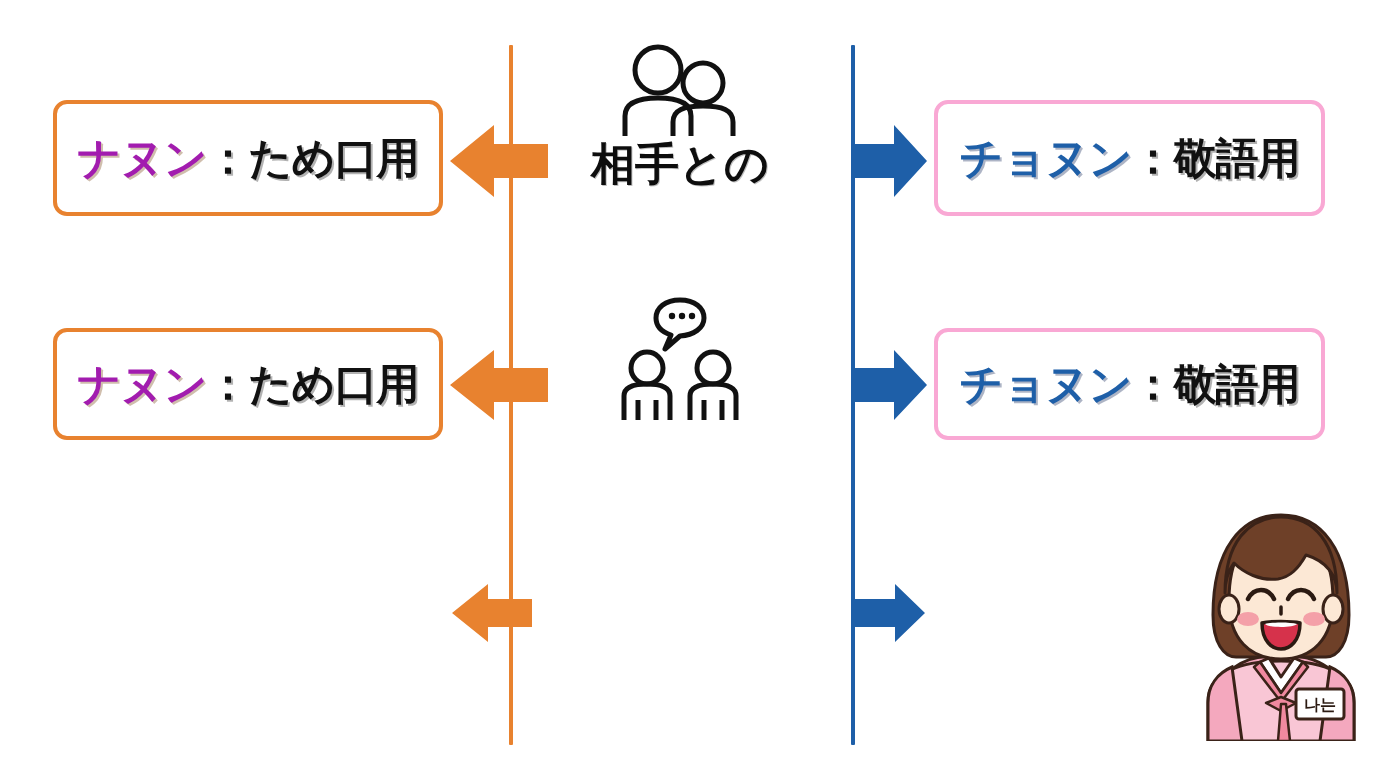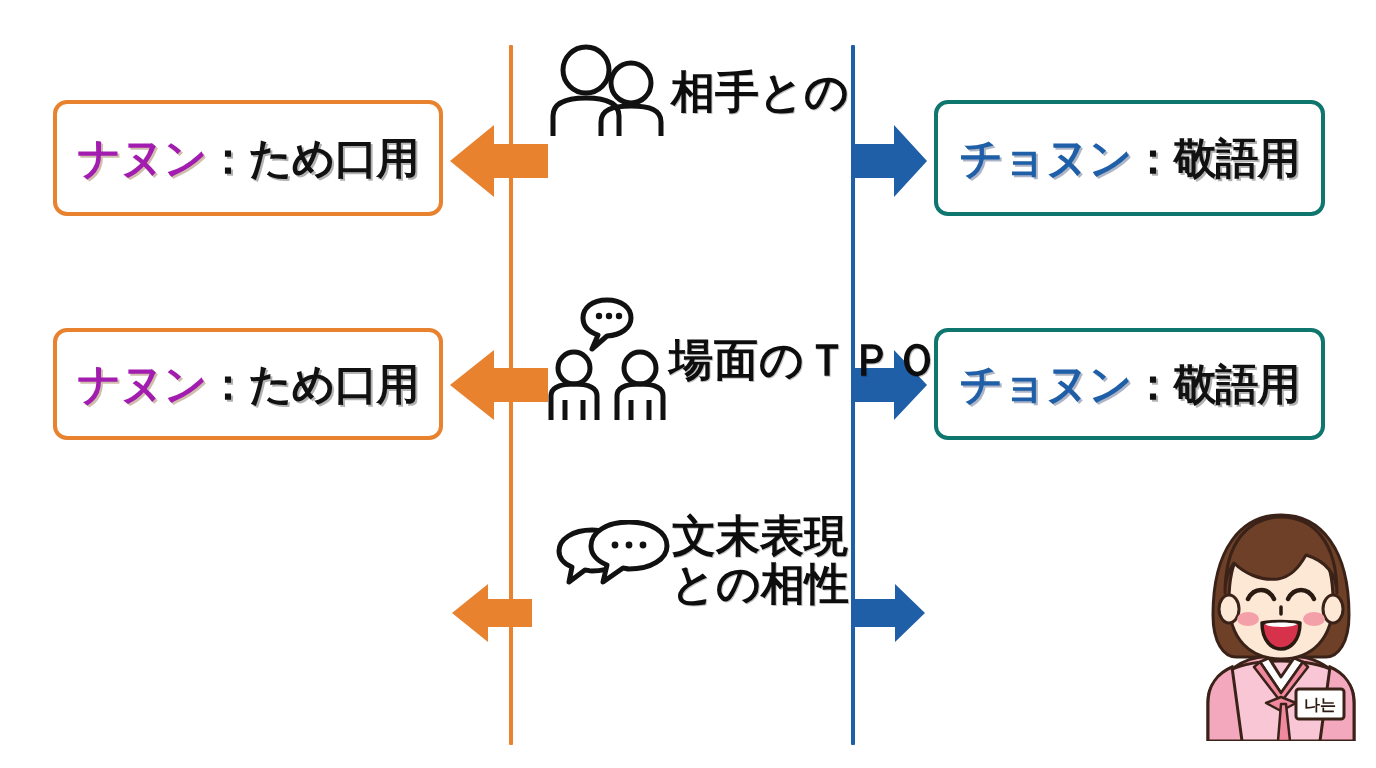--- a/index.html
+++ b/index.html
@@ -38,21 +38,21 @@
     box-sizing: border-box;
     background: #ffffff;
     border-radius: 14px;
     display: flex;
     align-items: center;
     justify-content: center;
     white-space: nowrap;
     z-index: 3;
   }
   .label-box.orange { border: 4px solid #E8822F; }
-  .label-box.blue   { border: 4px solid #0f766e; }
+  .label-box.blue   { border: 4px solid #f9a8d4; }
 
   .label-text {
     font-size: 43px;
     font-weight: bold;
     letter-spacing: -1px;
     line-height: 1;
     display: inline-block;
   }
   .kana-orange {
     color: #a21caf;
@@ -73,21 +73,21 @@
     z-index: 2;
   }
   .arrow svg { display: block; }
 
   
   .center-group {
     position: absolute;
     left: 545px;
     width: 270px;
     display: flex;
-    flex-direction: row;
+    flex-direction: column;
     align-items: center;
     z-index: 4;
   }
   .center-icon { display: block; }
   .center-caption {
     text-align: center;
     color: #0d0d0d;
     font-weight: bold;
     font-size: 44px;
     line-height: 1.08;
@@ -176,58 +176,40 @@
         <circle cx="29" cy="72" r="16" fill="none" stroke="#111" stroke-width="5"></circle>
         <path d="M6 124 V100 C6 92 14 88 29 88 C44 88 52 92 52 100 V124" fill="none" stroke="#111" stroke-width="5"></path>
         <line x1="20" y1="104" x2="20" y2="124" stroke="#111" stroke-width="5"></line>
         <line x1="38" y1="104" x2="38" y2="124" stroke="#111" stroke-width="5"></line>
         <circle cx="95" cy="72" r="16" fill="none" stroke="#111" stroke-width="5"></circle>
         <path d="M72 124 V100 C72 92 80 88 95 88 C110 88 118 92 118 100 V124" fill="none" stroke="#111" stroke-width="5"></path>
         <line x1="86" y1="104" x2="86" y2="124" stroke="#111" stroke-width="5"></line>
         <line x1="104" y1="104" x2="104" y2="124" stroke="#111" stroke-width="5"></line>
       </svg>
     </span>
-    <span class="center-caption caption-tpo">
-      <span class="cap-line">場面のＴＰＯ</span>
-    </span>
   </div>
 
   <div class="arrow" style="left:853px; top:350px;">
     <svg width="74" height="70" viewBox="0 0 74 70">
       <path d="M0 18 L41 18 L41 0 L74 35 L41 70 L41 52 L0 52 Z" fill="#1E5FA8"></path>
     </svg>
   </div>
 
   <div class="label-box blue" style="left:934px; top:328px; width:391px; height:112px;">
     <span class="label-text kana-blue">チョヌン</span>
       <span class="label-text kana-black">：</span>
       <span class="label-text kana-black">敬語用</span>
   </div>
 
   <div class="arrow" style="left:452px; top:584px;">
     <svg width="80" height="58" viewBox="0 0 80 58">
       <path d="M0 29 L36 0 L36 15 L80 15 L80 43 L36 43 L36 58 Z" fill="#E8822F"></path>
     </svg>
   </div>
 
-  <div class="center-group" style="top:512px;">
-    <span class="center-icon">
-      <svg width="126" height="76" viewBox="0 0 126 76">
-        <path d="M47 10 C28 10 14 19 14 31 C14 38 19 44 27 47 L24 62 L40 50 C42 50 44 51 47 51 C66 51 80 42 80 31 C80 19 66 10 47 10 Z" fill="#fff" stroke="#111" stroke-width="5" stroke-linejoin="round"></path>
-        <path d="M84 2 C62 2 46 12 46 26 C46 34 52 41 62 45 L58 62 L78 48 C80 48 82 49 84 49 C106 49 122 39 122 26 C122 12 106 2 84 2 Z" fill="#fff" stroke="#111" stroke-width="5" stroke-linejoin="round"></path>
-        <circle cx="70" cy="25" r="3.4" fill="#111"></circle>
-        <circle cx="84" cy="25" r="3.4" fill="#111"></circle>
-        <circle cx="98" cy="25" r="3.4" fill="#111"></circle>
-      </svg>
-    </span>
-    <span class="center-caption">
-      <span class="cap-line">文末表現</span>
-      <span class="cap-line">との相性</span>
-    </span>
-  </div>
 
   <div class="arrow" style="left:855px; top:584px;">
     <svg width="70" height="58" viewBox="0 0 70 58">
       <path d="M0 15 L40 15 L40 0 L70 29 L40 58 L40 43 L0 43 Z" fill="#1E5FA8"></path>
     </svg>
   </div>
 
   <div id="mascot">
     <svg width="190" height="244" viewBox="0 0 190 244">
 

